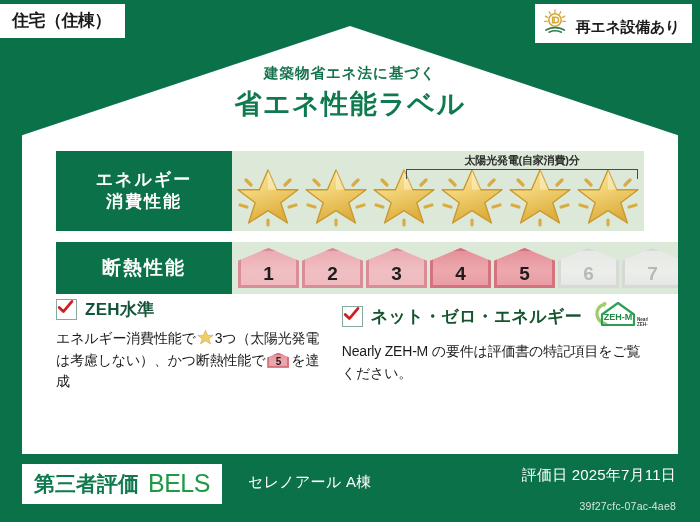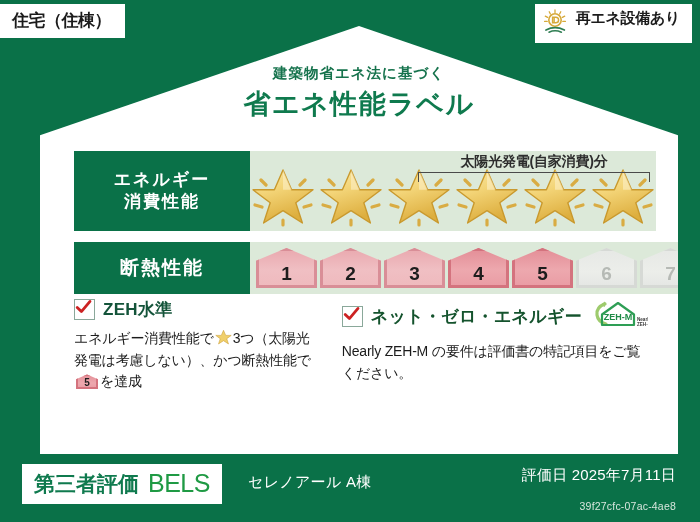--- a/index.html
+++ b/index.html
@@ -18,34 +18,33 @@
     font-size:17px;font-weight:bold;color:#1b1b1b;
     letter-spacing:-0.5px;
     z-index:6;
   }
 
   
   .renew-badge{
     position:absolute;right:8px;top:4px;
     background:#ffffff;
     padding:5px 12px 6px 8px;
-    display:flex;align-items:flex-start;gap:7px;
+    display:flex;align-items:flex-end;gap:7px;
     z-index:6;
   }
   .renew-badge .lbl{
     font-size:15px;font-weight:bold;color:#1b1b1b;letter-spacing:-0.3px;
   }
 
   
   .panel{
     position:absolute;left:22px;top:26px;right:22px;bottom:68px;
     background:#ffffff;
     clip-path:polygon(0% 25.5%, 50% 0%, 100% 25.5%, 100% 100%, 0% 100%);
     z-index:2;
-    margin-left:18px;
   }
 
   .title-wrap{position:absolute;left:0;right:0;top:38px;text-align:center;}
   .title-sub{
     font-size:14.5px;font-weight:bold;color:#16734d;letter-spacing:1px;
     margin-bottom:3px;
   }
   .title-main{
     font-size:27px;font-weight:bold;color:#0f7a4e;letter-spacing:1.5px;
   }
@@ -72,21 +71,21 @@
     height:100%;gap:2px;padding-top:14px;box-sizing:border-box;
   }
   .star-ico{display:block;}
 
   
   .solar-note{
     position:absolute;top:2px;right:6px;width:232px;
     text-align:center;pointer-events:none;
   }
   .solar-note .txt{
-    font-size:14px;color:#2d2d2d;font-weight:bold;letter-spacing:-0.2px;
+    font-size:11px;color:#2d2d2d;font-weight:bold;letter-spacing:-0.2px;
     white-space:nowrap;
   }
   .solar-note .brk{
     height:9px;margin-top:1px;
     border:1.4px solid #4a4a4a;border-bottom:none;
   }
 
   
   .badges{
     display:flex;align-items:center;height:100%;

